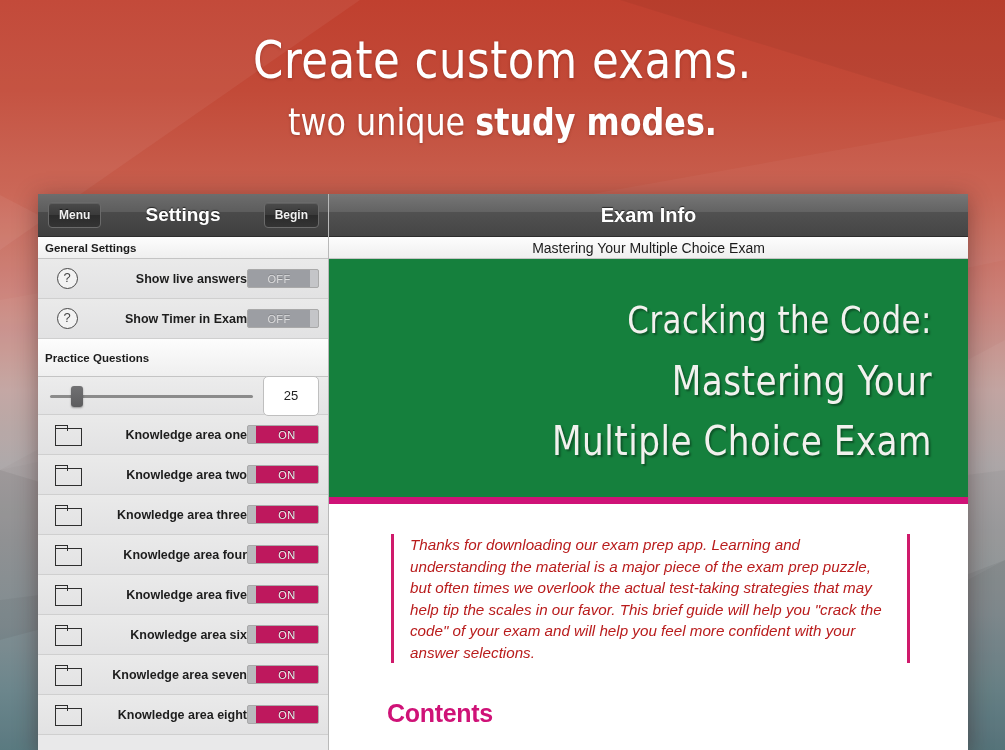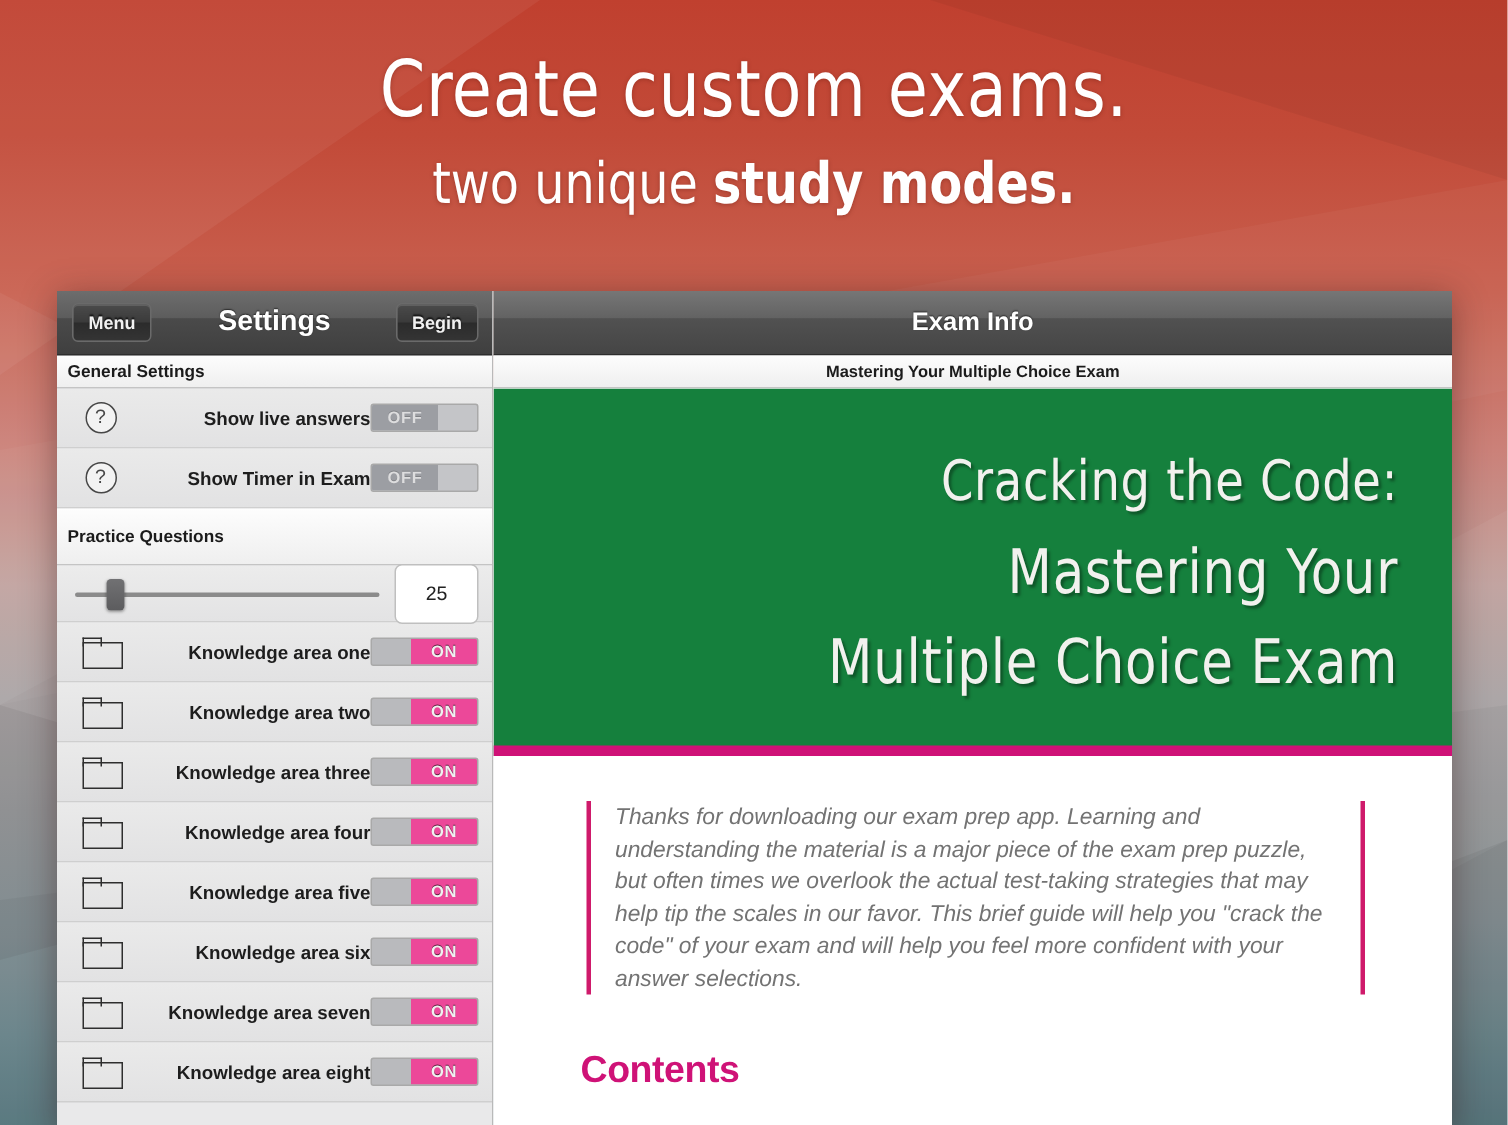--- a/index.html
+++ b/index.html
@@ -121,32 +121,32 @@
     border:1.6px solid #2e2e2e; border-bottom:none; background:transparent;
   }
 
   
   .toggle {
     width:72px; height:19px; flex:0 0 72px;
     border:1px solid #a9a9a9; border-radius:2px;
     position:relative; overflow:hidden; cursor:pointer;
   }
   .toggle .knob {
-    position:absolute; top:0; width:44px; height:100%;
+    position:absolute; top:0; width:62px; height:100%;
     display:flex; align-items:center; justify-content:center;
-    font-size:11px; font-weight:700; letter-spacing:.4px;
+    font-size:11px; font-weight:400; letter-spacing:.4px;
   }
   .toggle.off { background:#c4c5c8; }
   .toggle.off .knob {
     left:0; background:#9c9ea3; color:#ddddde;
     text-shadow:0 -1px 0 rgba(0,0,0,.18);
   }
   .toggle.on { background:#b9babd; }
   .toggle.on .knob {
-    right:0; background:#ec4899; color:#f0f0f0;
+    right:0; background:#be185d; color:#f0f0f0;
     text-shadow:0 -1px 0 rgba(0,0,0,.6);
   }
 
   
   .slider-row {
     height:38px; display:flex; align-items:center;
     background:linear-gradient(180deg,#ececec 0%,#e3e3e4 100%);
     border-bottom:1px solid #cfcfcf; padding:0 9px 0 12px;
   }
   .slider-wrap { flex:1; position:relative; height:20px; margin-right:10px; }
@@ -171,29 +171,29 @@
   #info-pane {
     flex:1; background:#fff; display:flex; flex-direction:column;
   }
   #info-topbar {
     height:43px; flex:0 0 43px;
     background:linear-gradient(180deg,#767676 0%,#636363 42%,#515151 44%,#454545 100%);
     border-bottom:1px solid #2d2d2d;
     display:flex; align-items:center; justify-content:center;
   }
   #info-topbar .t {
-    color:#fff; font-size:17px; font-weight:700;
+    color:#fff; font-size:20px; font-weight:700;
     text-shadow:0 -1px 1px rgba(0,0,0,.6);
   }
   #info-subbar {
     height:22px; flex:0 0 22px;
     background:linear-gradient(180deg,#fdfdfd 0%,#efefef 100%);
     border-bottom:1px solid #c4c4c4;
     display:flex; align-items:center; justify-content:center;
-    font-size:11px; font-weight:700; color:#1b1b1b;
+    font-size:14px; font-weight:400; color:#1b1b1b;
   }
   #info-body { flex:1; overflow:hidden; background:#fff; }
 
   .hero {
     background:#15803d; padding:36px 36px 30px 36px;
     border-bottom:7px solid #cf1277;
     text-align:right;
   }
   .hero .h1 {
     color:#f2f1ee; font-size:37px; font-weight:400; line-height:52px;
@@ -210,21 +210,21 @@
     letter-spacing:.5px; margin-top:8px;
   }
 
   .quote-wrap {
     margin:30px 58px 0 62px;
     display:flex; align-items:stretch;
   }
   .quote-bar { width:3px; background:#cf1a6b; flex:0 0 3px; }
   .quote-text {
     flex:1; padding:0 16px; font-style:italic;
-    font-size:15.2px; line-height:21.5px; color:#737373;
+    font-size:15.2px; line-height:21.5px; color:#b91c1c;
   }
 
   .contents-h {
     margin:36px 0 0 58px; color:#cf1277;
     font-size:25px; font-weight:700; letter-spacing:-.3px;
   }
 </style>
 </head>
 <body>
 

